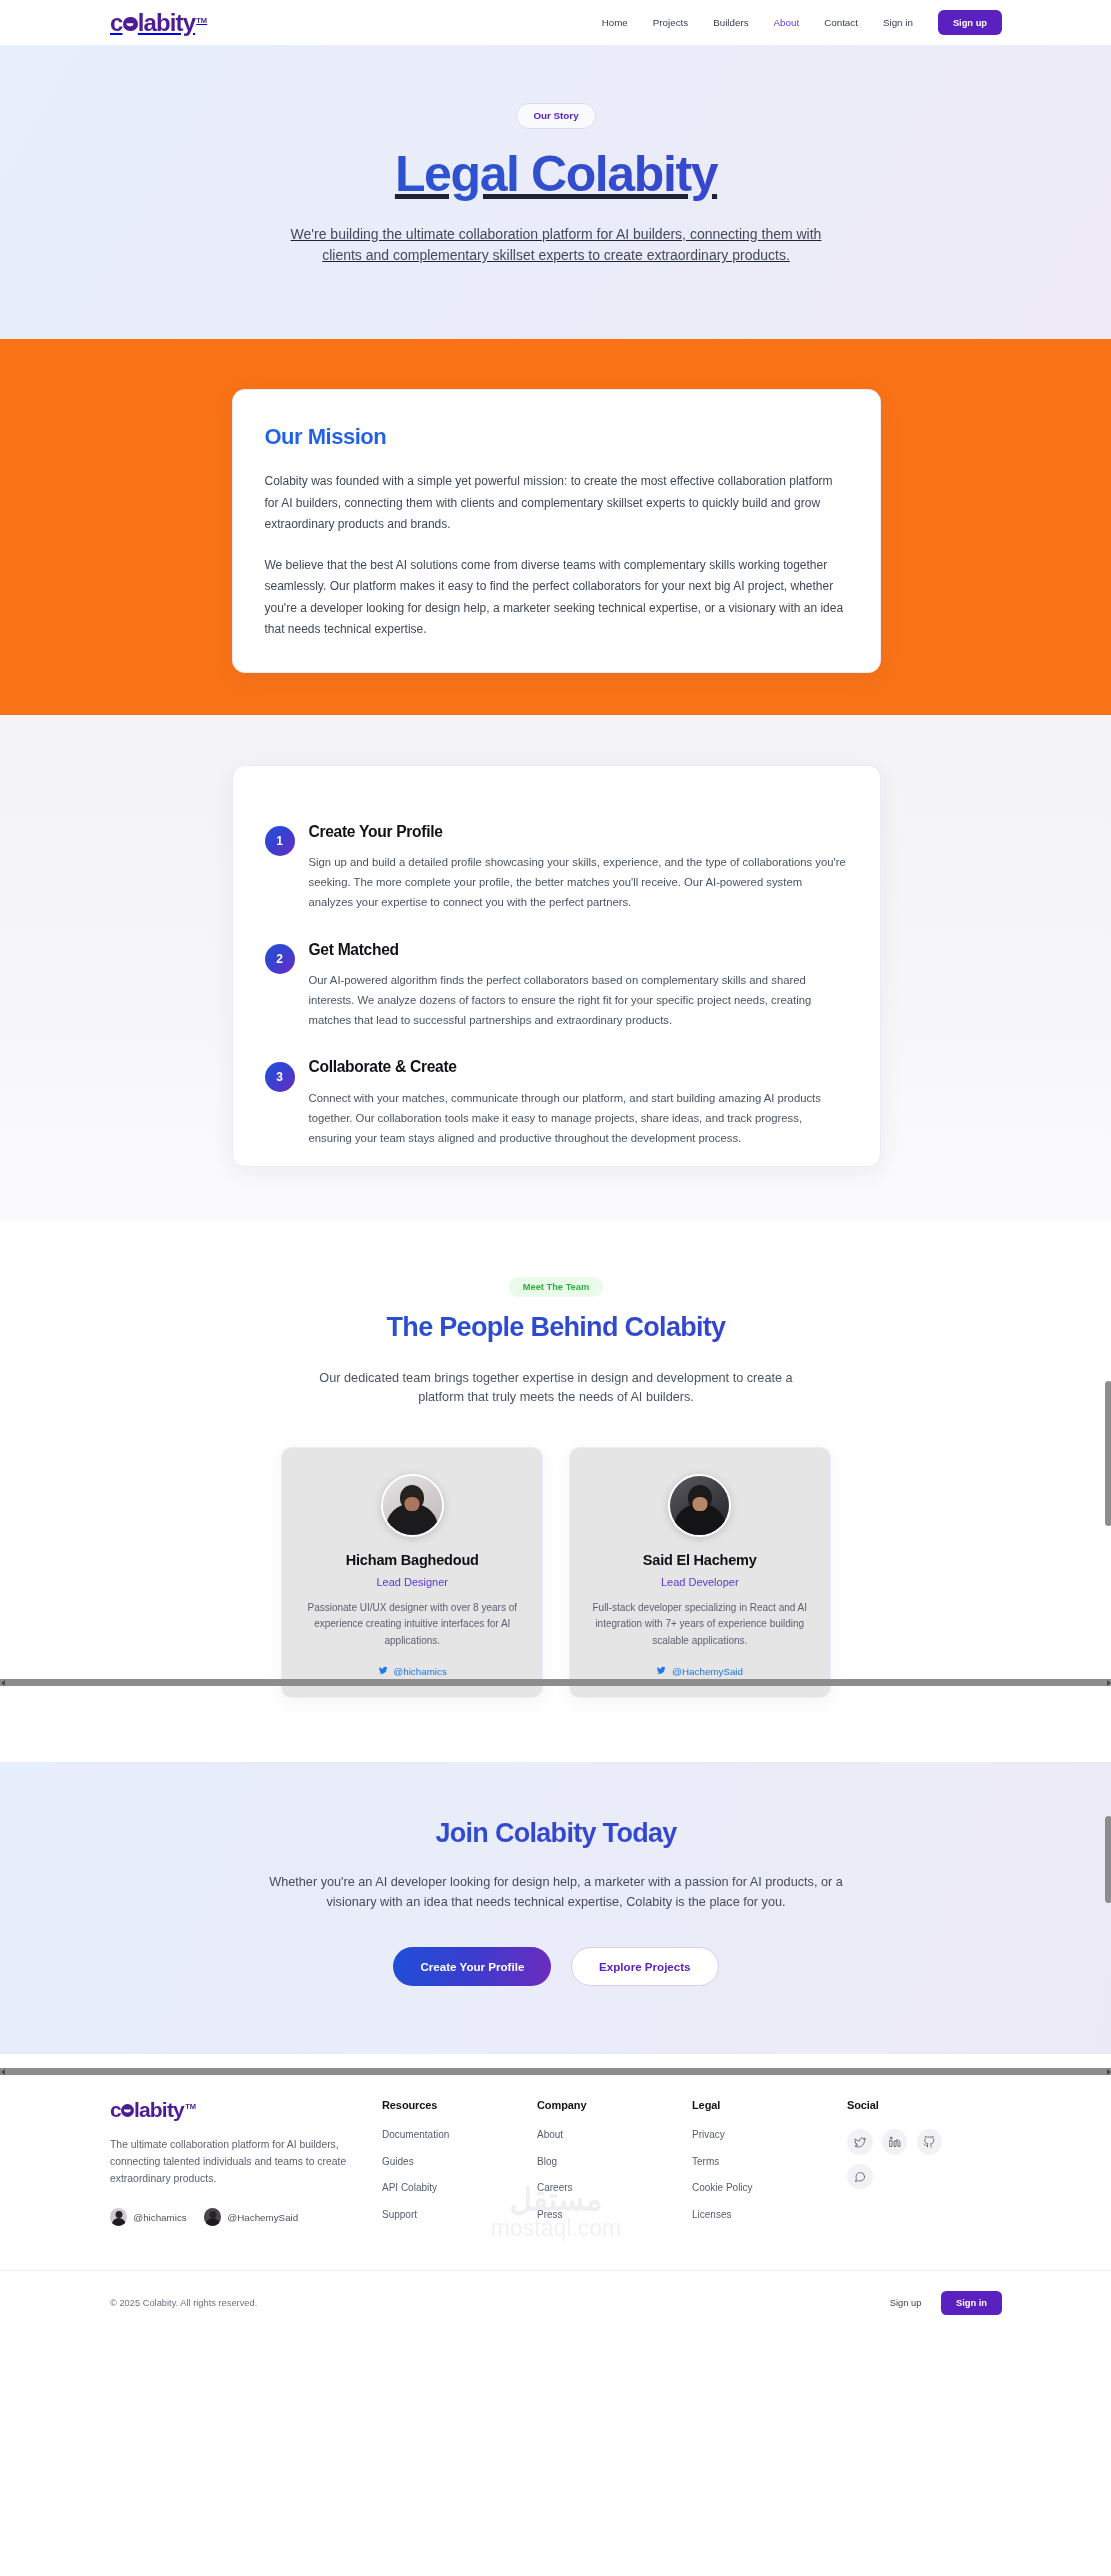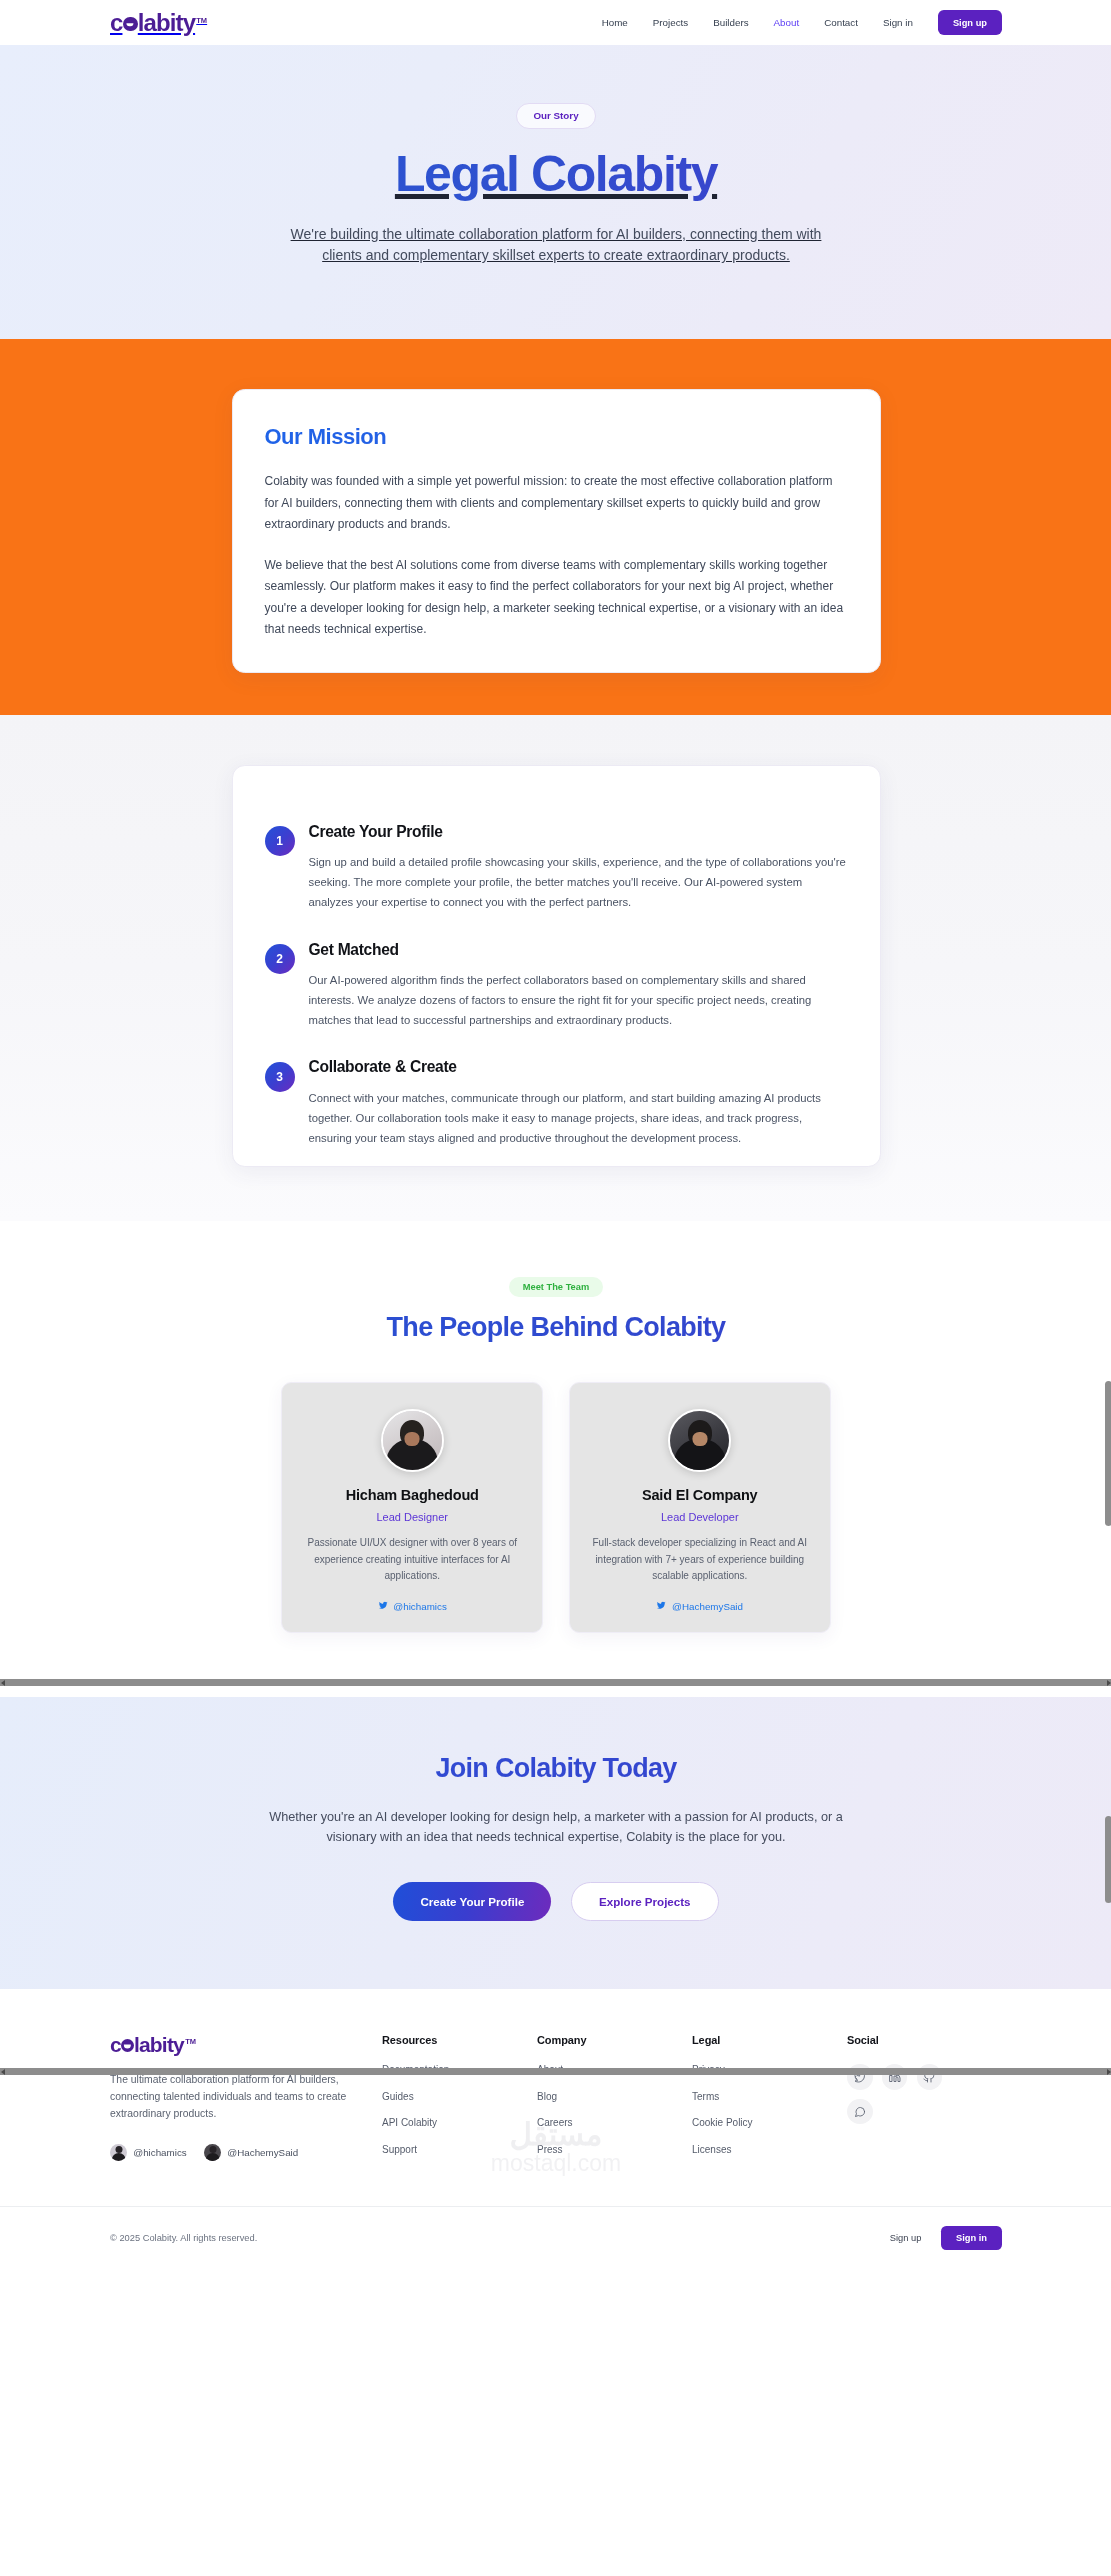--- a/index.html
+++ b/index.html
@@ -596,20 +596,21 @@
         <h3 class="step-title">Collaborate &amp; Create</h3>
         <p class="step-text">Connect with your matches, communicate through our platform, and start building amazing AI products together. Our collaboration tools make it easy to manage projects, share ideas, and track progress, ensuring your team stays aligned and productive throughout the development process.</p>
       </div>
     </div>
   </div>
 </section>
 
 <section class="section-team">
   <span class="pill-green">Meet The Team</span>
   <h2 class="team-title">The People Behind Colabity</h2>
+  <p class="team-sub">Our dedicated team brings together expertise in design and development to create a platform that truly meets the needs of AI builders.</p>
 
   <div class="team-grid">
 
     <div class="team-card">
       <div class="avatar">
         <div class="av-bg" style="background:linear-gradient(150deg,#e6e6e8 0%,#cfc9cb 55%,#bdb6b8 100%)"></div>
         <div class="av-head"></div>
         <div class="av-face"></div>
         <div class="av-body"></div>
       </div>
@@ -626,21 +627,21 @@
       </a>
     </div>
 
     <div class="team-card">
       <div class="avatar">
         <div class="av-bg" style="background:linear-gradient(150deg,#5a5a60 0%,#39393f 55%,#222226 100%)"></div>
         <div class="av-head" style="background:#1c1a1a"></div>
         <div class="av-face" style="background:#b58767"></div>
         <div class="av-body" style="background:#141417"></div>
       </div>
-      <div class="member-name">Said El Company</div>
+      <div class="member-name">Said El Hachemy</div>
       <div class="member-role">Lead Developer</div>
       <div class="member-bio">Full-stack developer specializing in React and AI integration with 7+ years of experience building scalable applications.</div>
       <a class="member-social" href="#">
         <span>
           <svg viewBox="0 0 24 24" width="10.4" height="10.4" fill="currentColor">
               <path d="M22 5.9c-.7.3-1.5.5-2.3.6.8-.5 1.5-1.3 1.8-2.3-.8.5-1.6.8-2.6 1-.7-.8-1.8-1.3-3-1.3-2.3 0-4.1 1.8-4.1 4.1 0 .3 0 .6.1.9-3.4-.2-6.4-1.8-8.5-4.3-.4.6-.6 1.3-.6 2.1 0 1.4.7 2.7 1.8 3.4-.7 0-1.3-.2-1.9-.5 0 2 1.4 3.7 3.3 4.1-.3.1-.7.1-1.1.1-.3 0-.5 0-.8-.1.5 1.6 2 2.8 3.8 2.9-1.4 1.1-3.2 1.8-5.1 1.8H2c1.8 1.2 4 1.8 6.3 1.8 7.5 0 11.7-6.3 11.7-11.7v-.5c.8-.6 1.5-1.3 2-2.1z"></path>
             </svg>
         </span>
         <span>@HachemySaid</span>
       </a>

